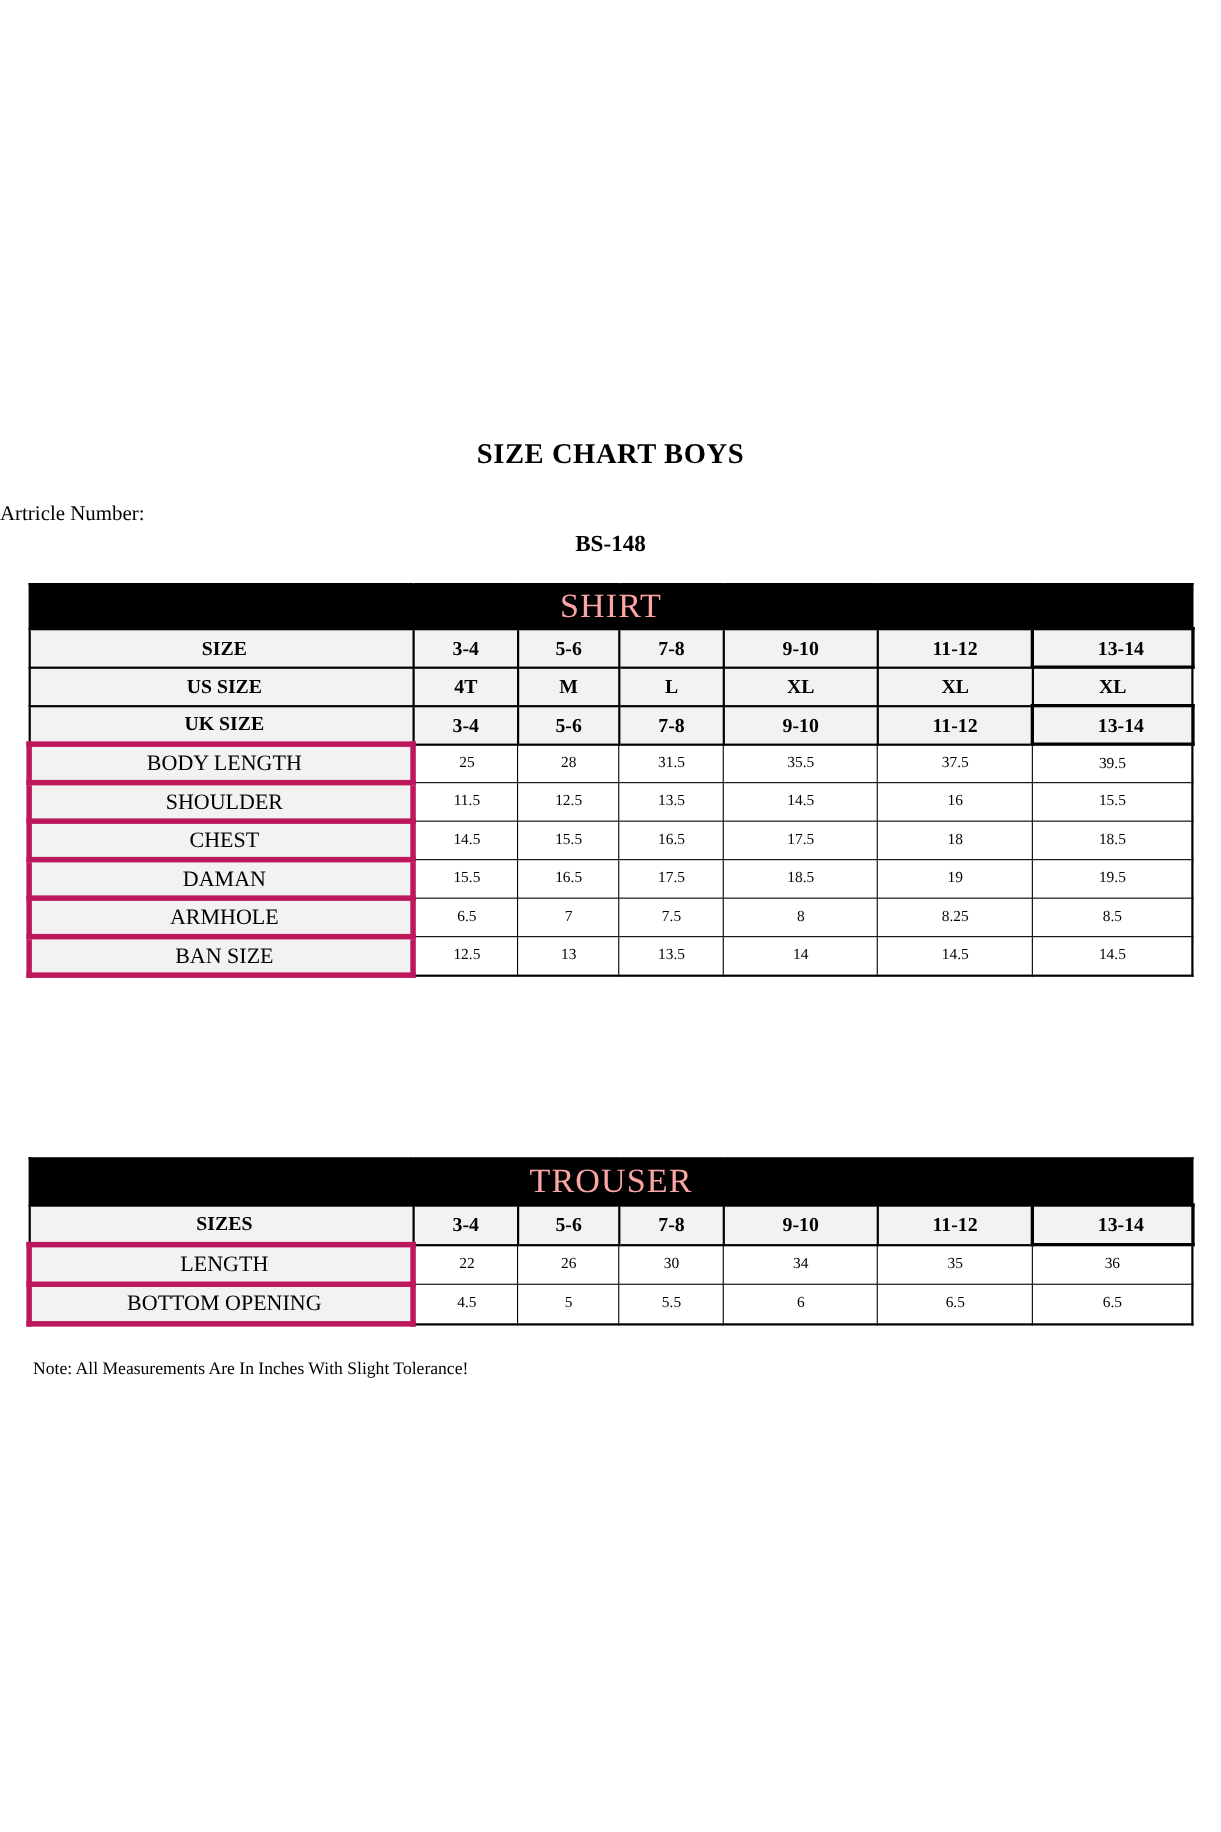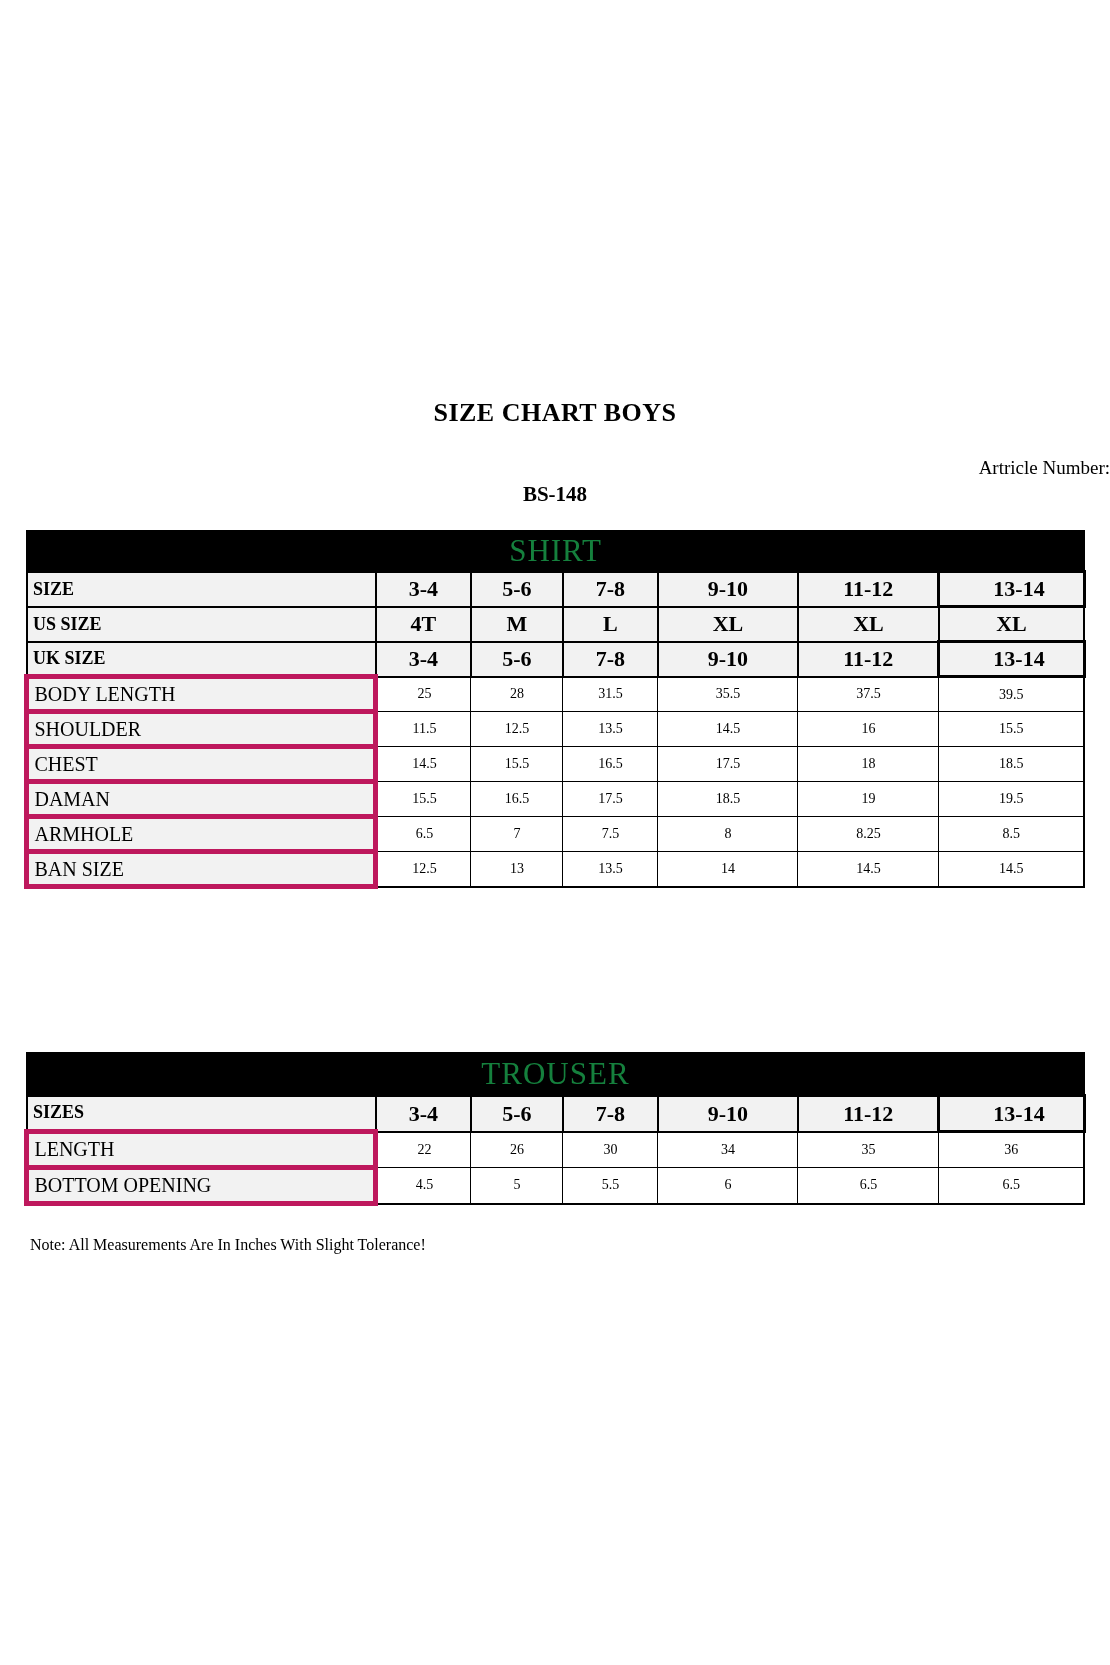--- a/index.html
+++ b/index.html
@@ -18,21 +18,21 @@
   .sheet { padding-top: 397px; }
 
   .title {
     text-align: center;
     font-size: 26px;
     line-height: 31px;
     letter-spacing: 0.5px;
     font-weight: bold;
   }
   .article-label {
-    text-align: right;
+    text-align: left;
     font-size: 19px;
     line-height: 22px;
     margin-top: 29px;
   }
   .article-number {
     text-align: center;
     font-size: 21px;
     line-height: 24px;
     font-weight: bold;
     margin-top: 3px;
@@ -43,51 +43,51 @@
     margin: 0 auto;
     border-collapse: collapse;
     table-layout: fixed;
     border: 2px solid #000;
   }
   table.shirt { margin-top: 24px; }
   table.trouser { margin-top: 163px; }
 
   tr.banner-row th {
     background: #000000;
-    color: #15803d;
+    color: #fca5a5;
     font-weight: normal;
     font-size: 31px;
     letter-spacing: 1px;
     height: 38px;
     border: 2px solid #000;
     padding: 0;
   }
   table.trouser tr.banner-row th { height: 40px; }
 
   tr { height: 35px; }
   table.trouser tr { height: 36px; }
 
   th.label {
-    text-align: left;
+    text-align: center;
     padding: 0 0 0 5px;
     background: #f2f2f2;
     font-weight: normal;
   }
   td.val {
     text-align: center;
     background: #ffffff;
     padding: 0;
   }
 
   tr.hdr-row th.label,
   tr.hdr-row td.val {
     border: 2px solid #000;
     background: #f2f2f2;
     font-weight: bold;
-    font-size: 22px;
+    font-size: 18px;
   }
   tr.hdr-row th.label { font-size: 18px; }
 
   tr.data-row th.label {
     border: 5px solid #be185d;
     font-size: 20px;
   }
   tr.data-row td.val {
     border: 1px solid #000;
     font-size: 14px;

